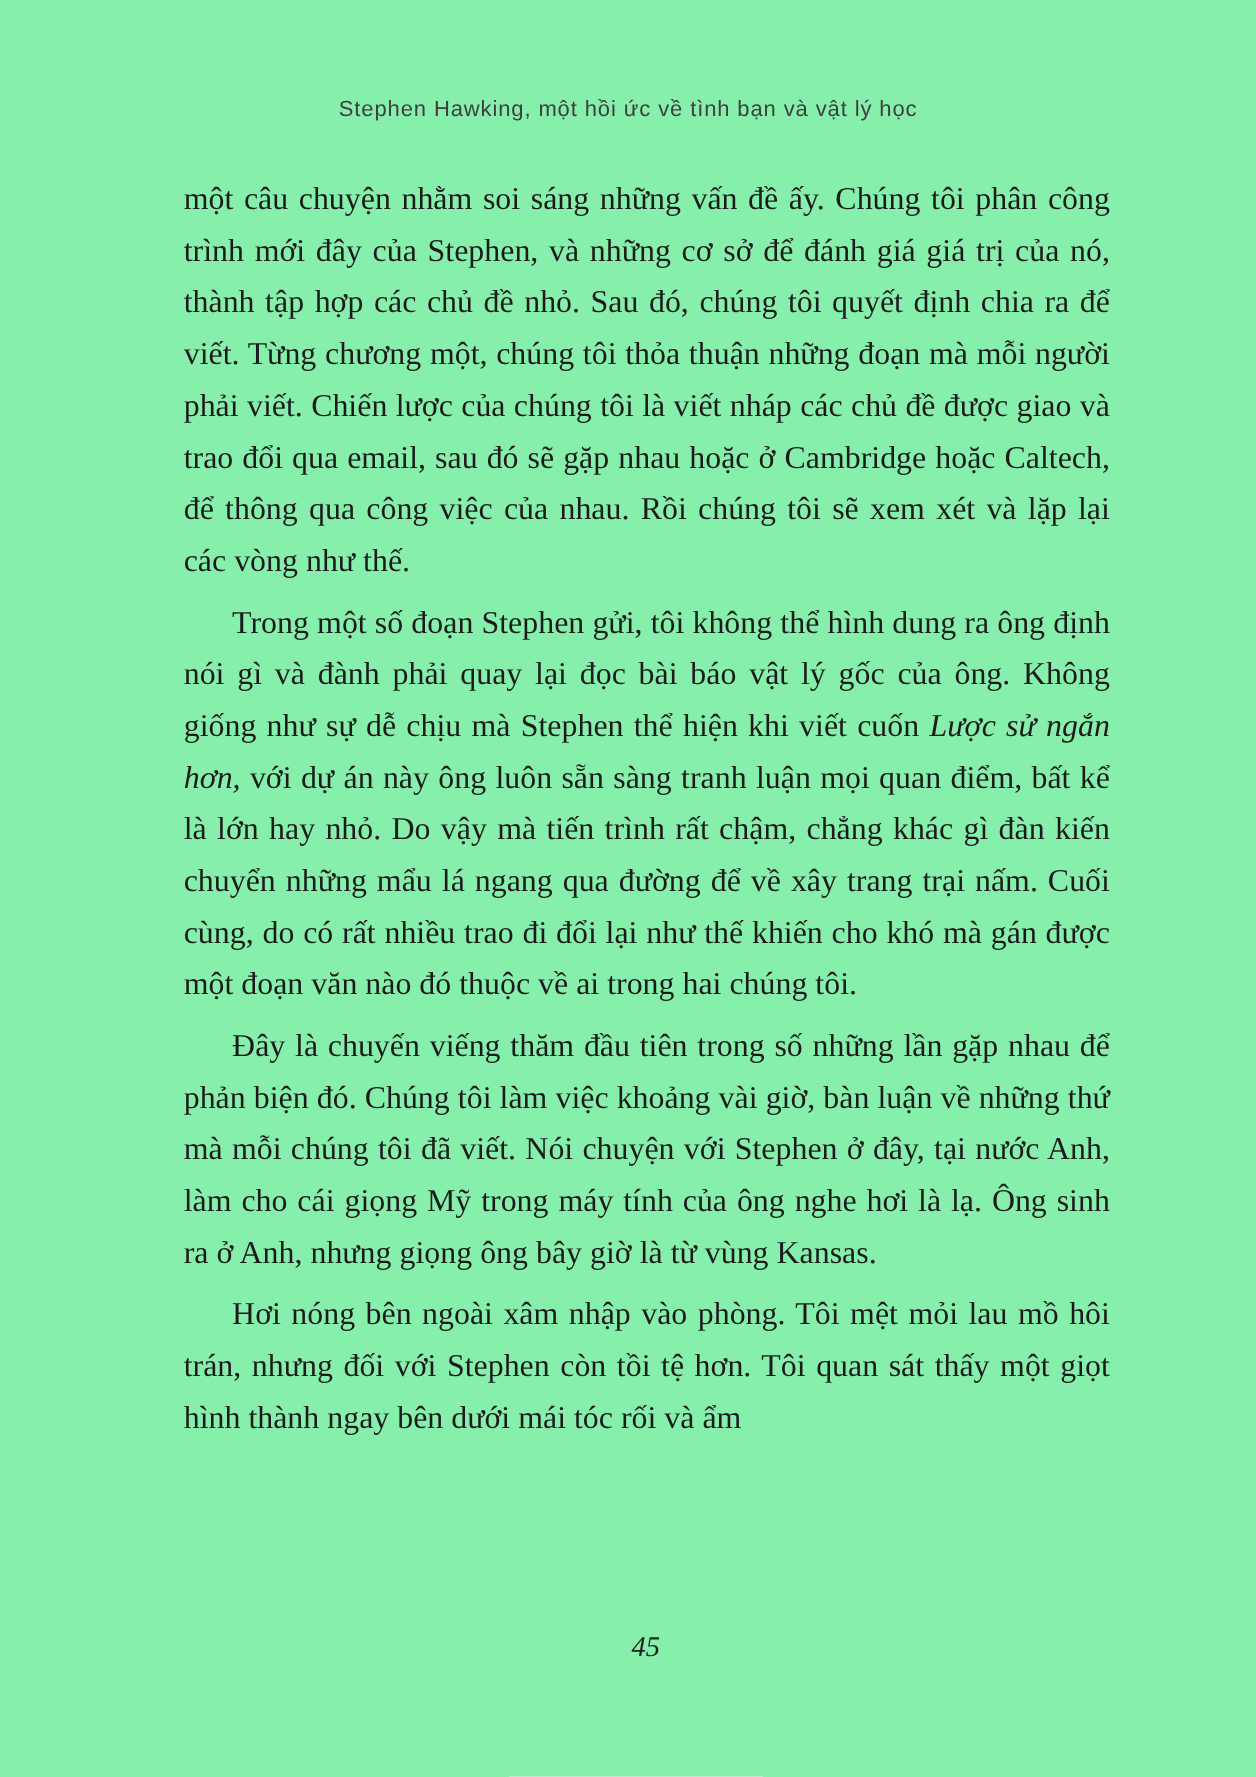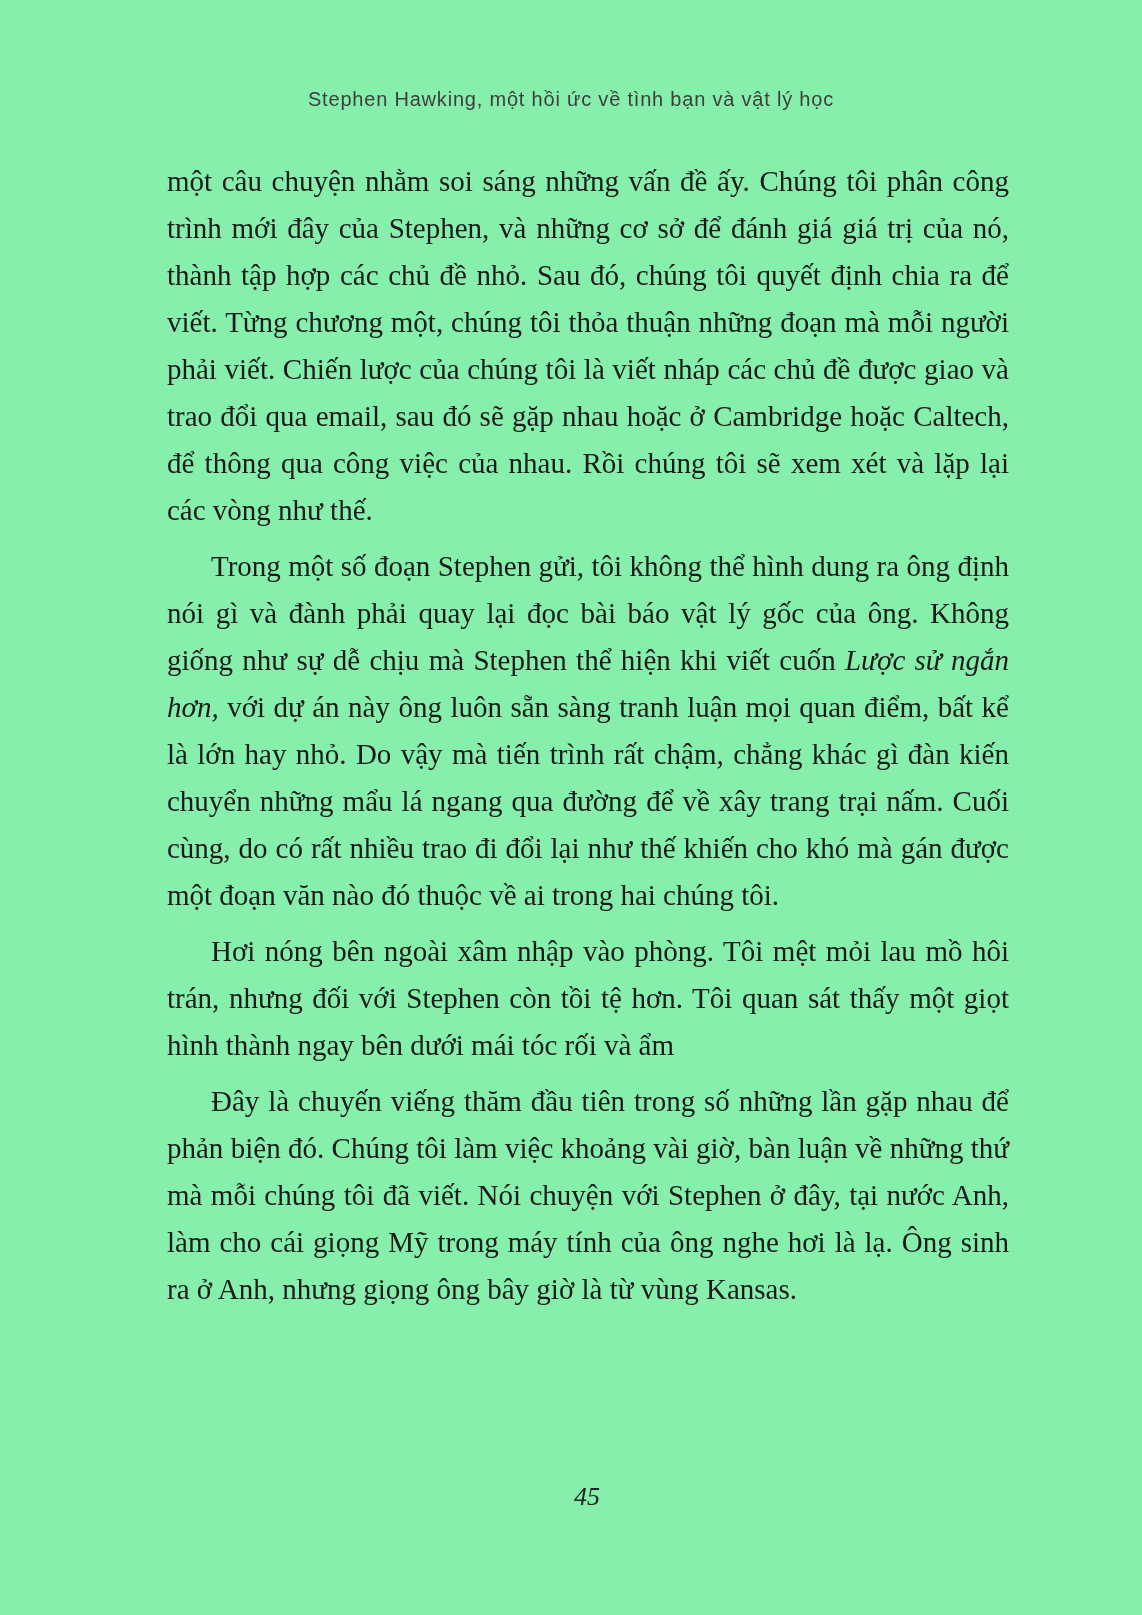--- a/index.html
+++ b/index.html
@@ -59,18 +59,18 @@
 </style>
 </head>
 <body>
 
 <div class="page">
   <div class="running-head">Stephen Hawking, một hồi ức về tình bạn và vật lý học</div>
 
   <div class="body-text" id="body-text">
       <p><span>một câu chuyện nhằm soi sáng những vấn đề ấy. Chúng tôi phân công trình mới đây của Stephen, và những cơ sở để đánh giá giá trị của nó, thành tập hợp các chủ đề nhỏ. Sau đó, chúng tôi quyết định chia ra để viết. Từng chương một, chúng tôi thỏa thuận những đoạn mà mỗi người phải viết. Chiến lược của chúng tôi là viết nháp các chủ đề được giao và trao đổi qua email, sau đó sẽ gặp nhau hoặc ở Cambridge hoặc Caltech, để thông qua công việc của nhau. Rồi chúng tôi sẽ xem xét và lặp lại các vòng như thế.</span></p>
       <p class="indent"><span>Trong một số đoạn Stephen gửi, tôi không thể hình dung ra ông định nói gì và đành phải quay lại đọc bài báo vật lý gốc của ông. Không giống như sự dễ chịu mà Stephen thể hiện khi viết cuốn </span><span class="italic">Lược sử ngắn hơn,</span><span> với dự án này ông luôn sẵn sàng tranh luận mọi quan điểm, bất kể là lớn hay nhỏ. Do vậy mà tiến trình rất chậm, chẳng khác gì đàn kiến chuyển những mẩu lá ngang qua đường để về xây trang trại nấm. Cuối cùng, do có rất nhiều trao đi đổi lại như thế khiến cho khó mà gán được một đoạn văn nào đó thuộc về ai trong hai chúng tôi.</span></p>
+      <p class="indent"><span>Đây là chuyến viếng thăm đầu tiên trong số những lần gặp nhau để phản biện đó. Chúng tôi làm việc khoảng vài giờ, bàn luận về những thứ mà mỗi chúng tôi đã viết. Nói chuyện với Stephen ở đây, tại nước Anh, làm cho cái giọng Mỹ trong máy tính của ông nghe hơi là lạ. Ông sinh ra ở Anh, nhưng giọng ông bây giờ là từ vùng Kansas.</span></p>
       <p class="indent"><span>Hơi nóng bên ngoài xâm nhập vào phòng. Tôi mệt mỏi lau mồ hôi trán, nhưng đối với Stephen còn tồi tệ hơn. Tôi quan sát thấy một giọt hình thành ngay bên dưới mái tóc rối và ẩm</span></p>
-      <p class="indent"><span>Đây là chuyến viếng thăm đầu tiên trong số những lần gặp nhau để phản biện đó. Chúng tôi làm việc khoảng vài giờ, bàn luận về những thứ mà mỗi chúng tôi đã viết. Nói chuyện với Stephen ở đây, tại nước Anh, làm cho cái giọng Mỹ trong máy tính của ông nghe hơi là lạ. Ông sinh ra ở Anh, nhưng giọng ông bây giờ là từ vùng Kansas.</span></p>
     </div>
 
   <div class="page-number">45</div>
 </div>
 
 </body></html>

